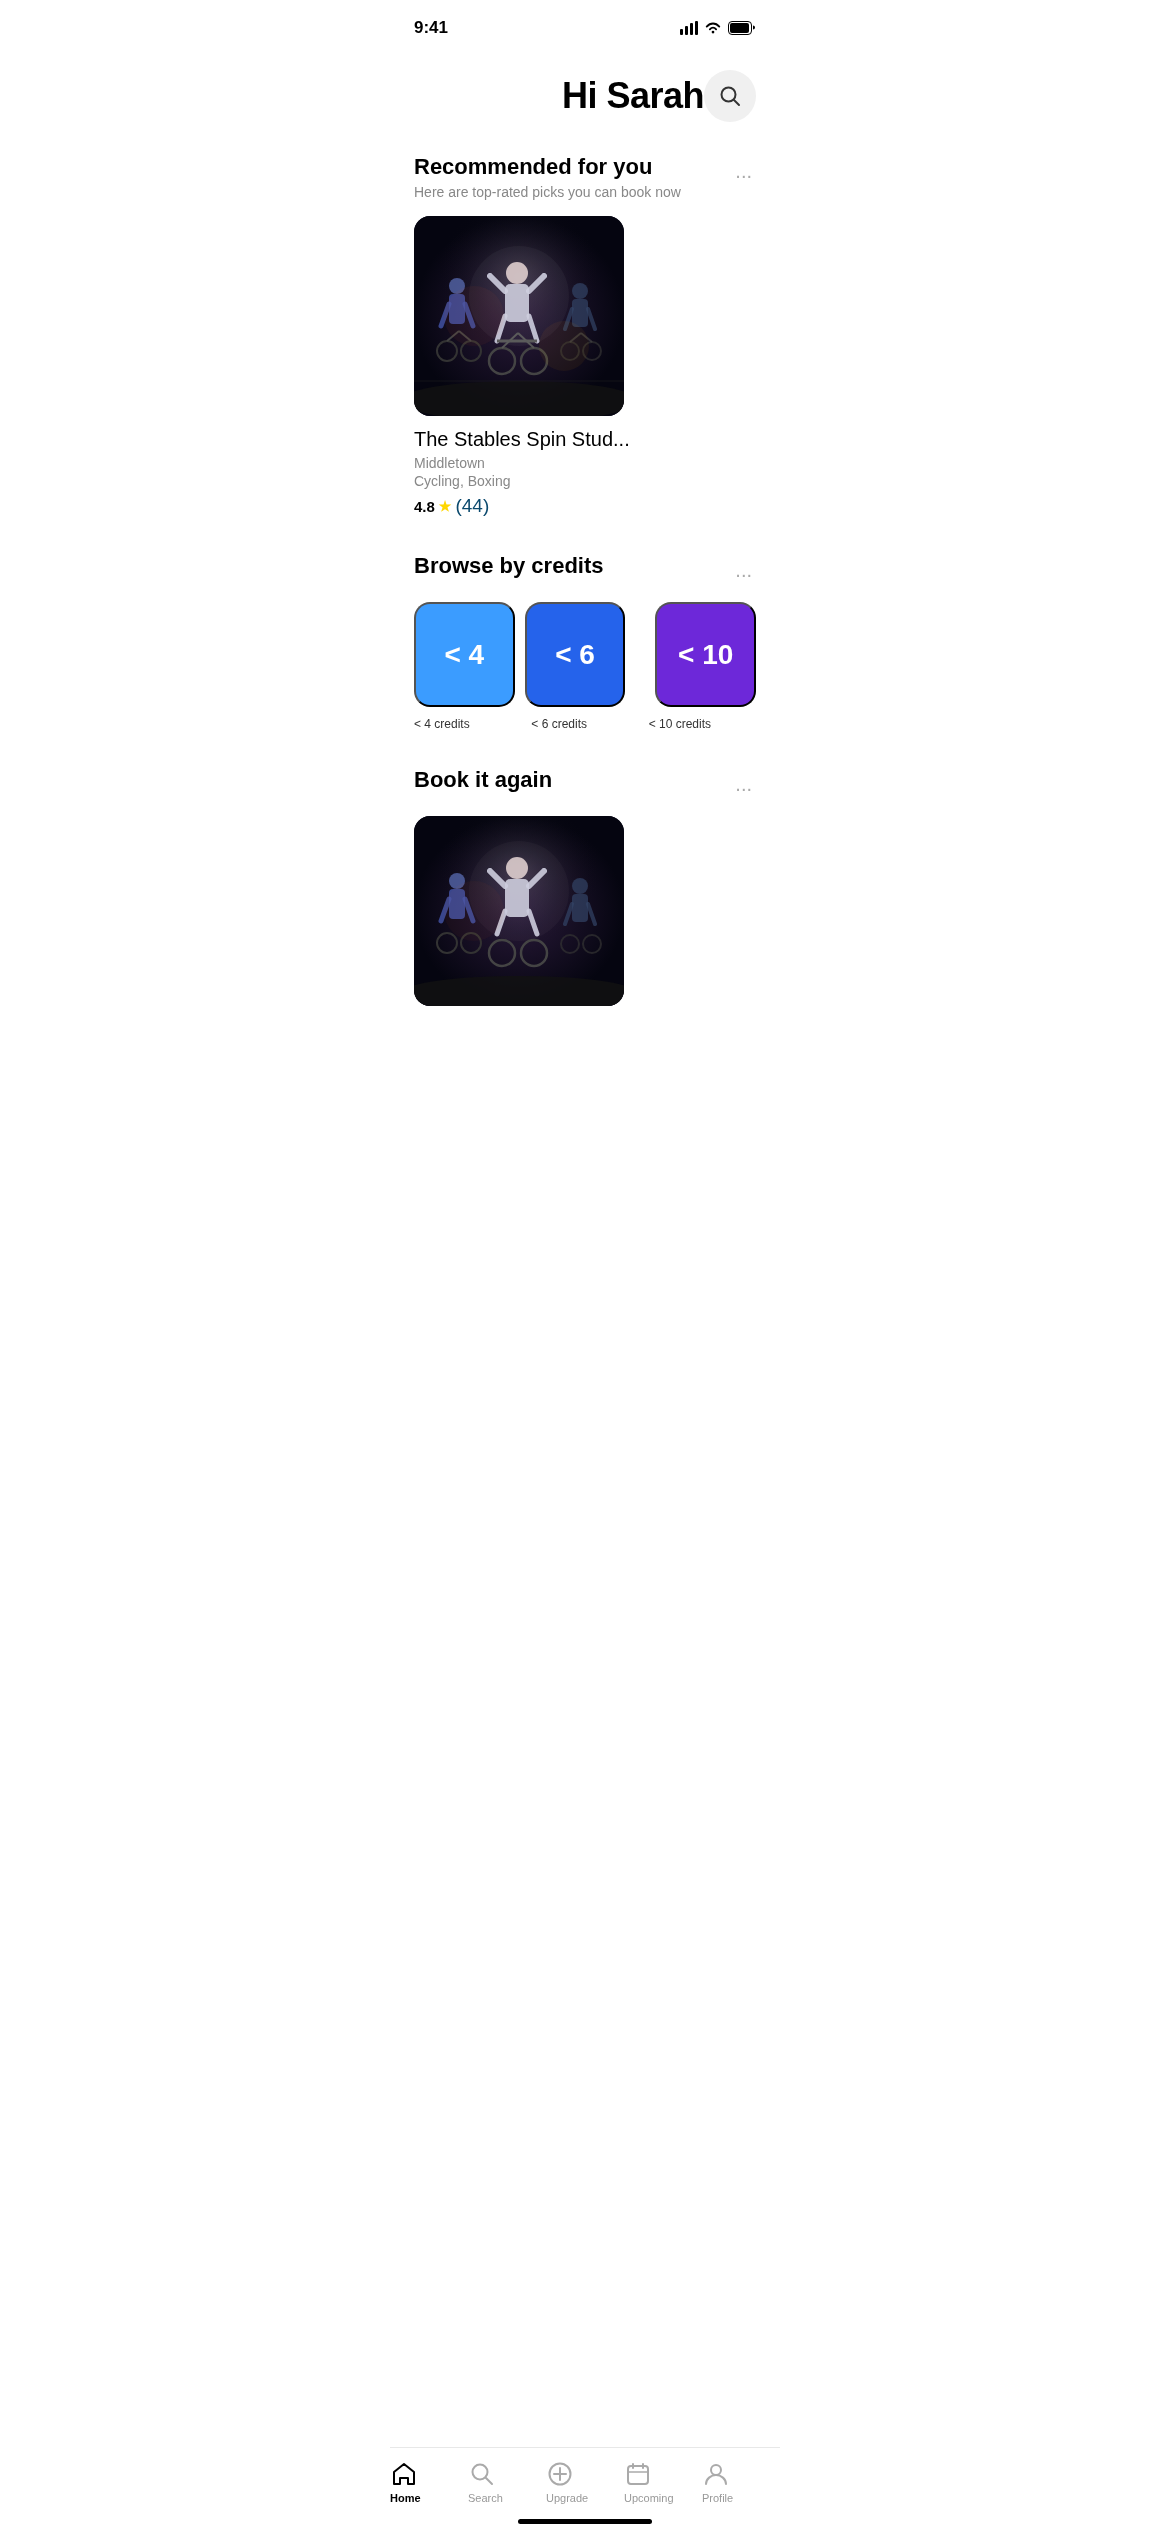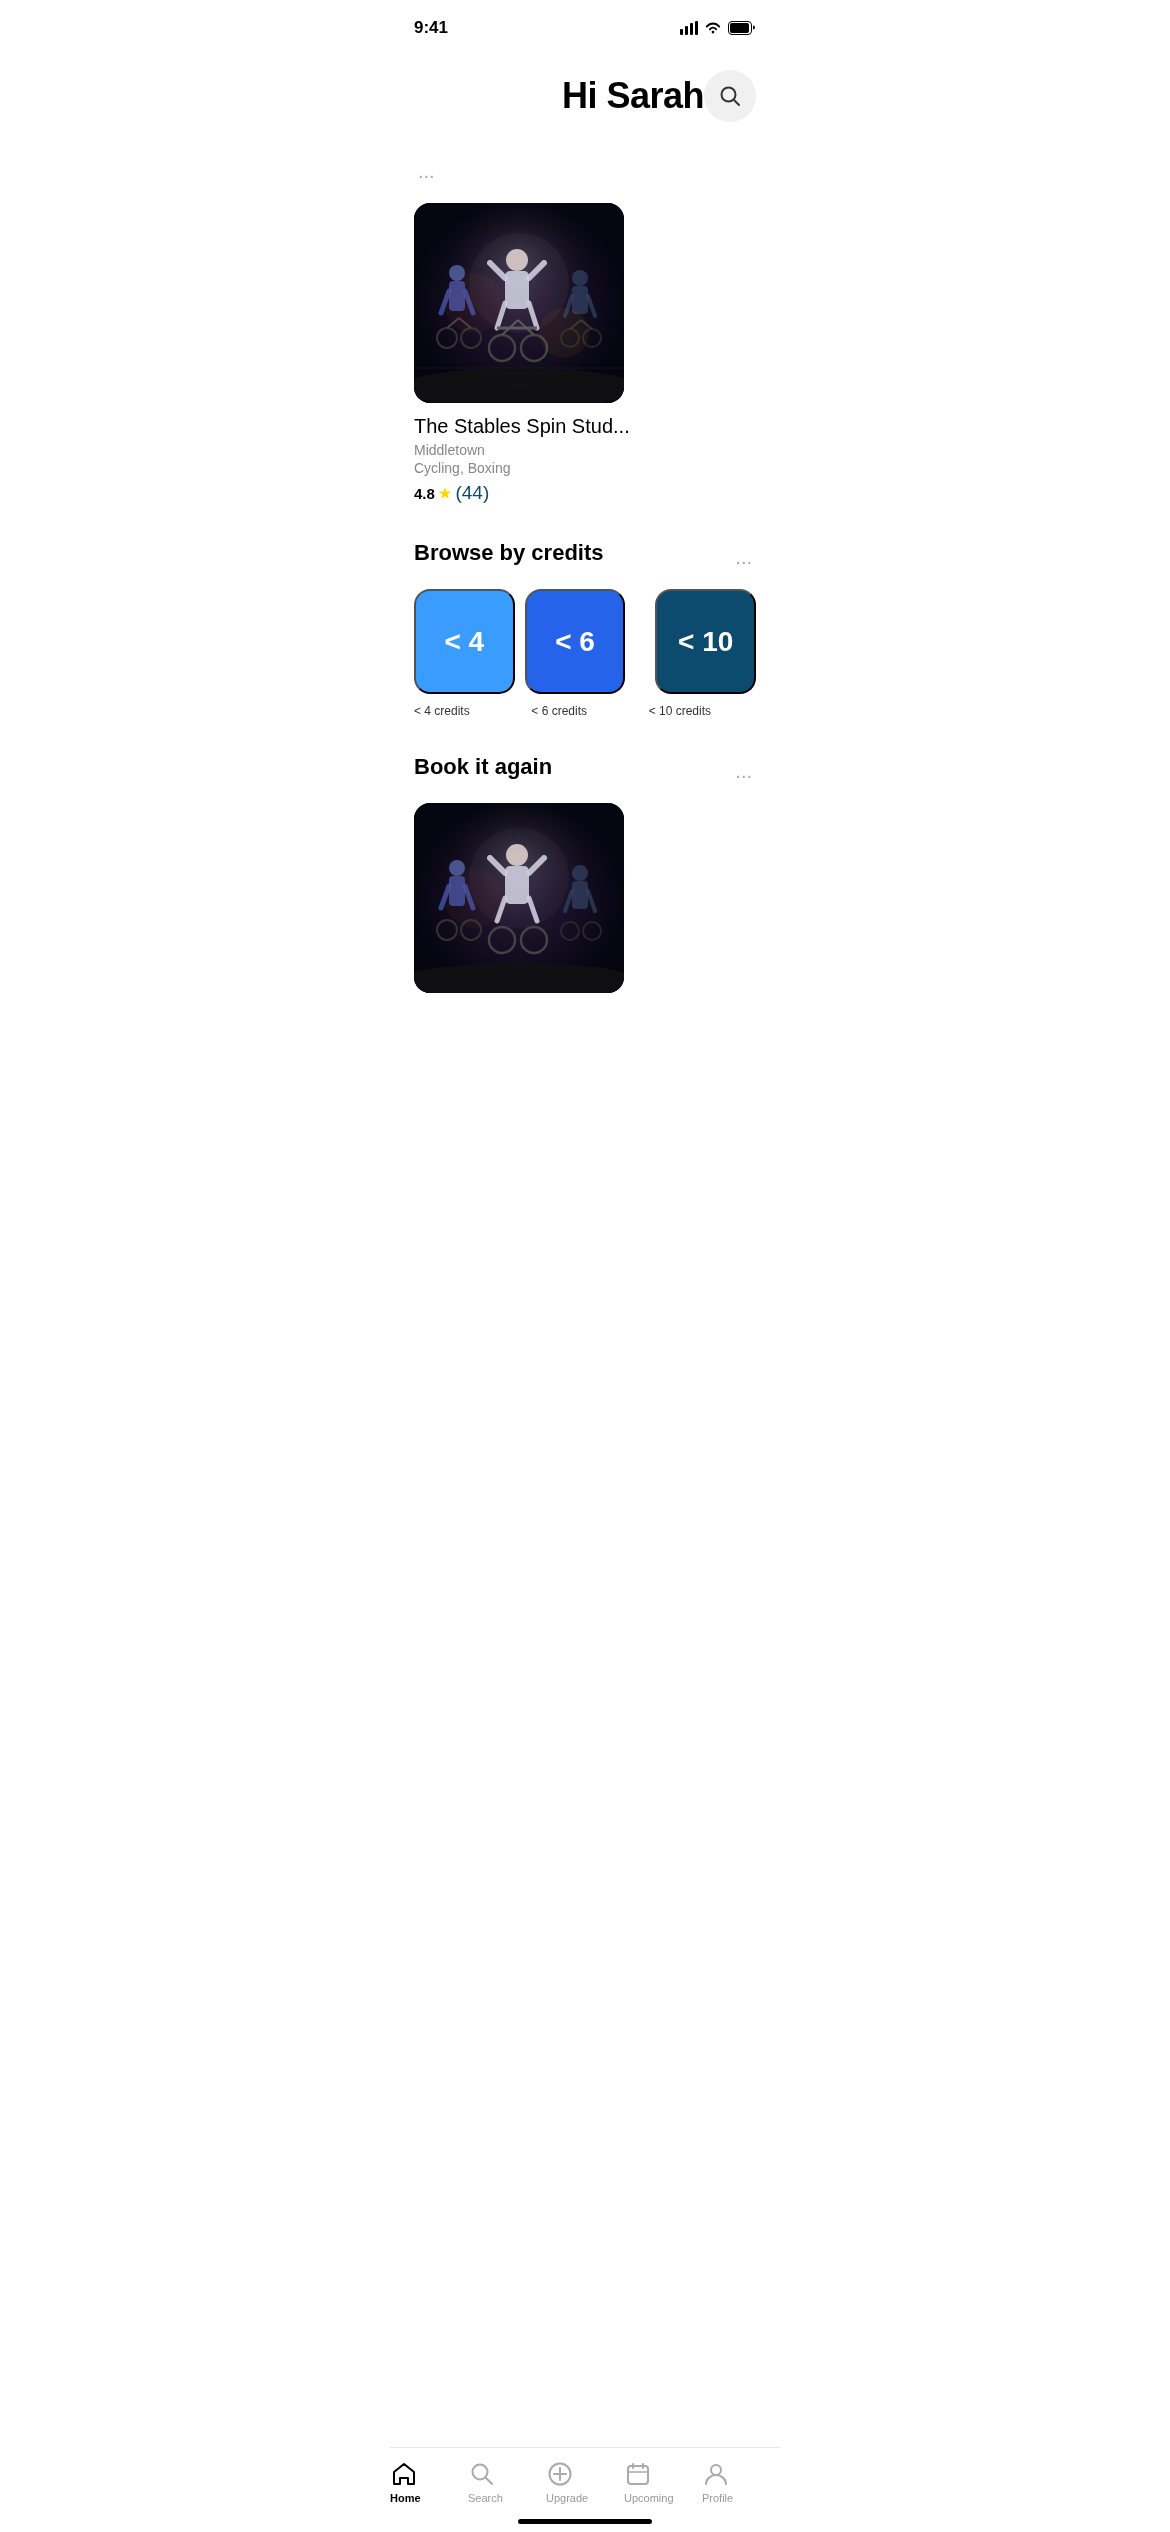--- a/index.html
+++ b/index.html
@@ -183,21 +183,21 @@
 
     .credit-card-1 {
       background: #3b9cff;
     }
 
     .credit-card-2 {
       background: #2563eb;
     }
 
     .credit-card-3 {
-      background: #0c4a6e;
+      background: #6d28d9;
       margin-left: 20px;
     }
 
     .credit-value {
       font-size: 28px;
       font-weight: 800;
       color: #fff;
     }
 
     .credits-labels {
@@ -337,20 +337,24 @@
     <button class="search-button">
       <svg width="22" height="22" viewBox="0 0 22 22" fill="none">
         <circle cx="9.5" cy="9.5" r="7" stroke="#333" stroke-width="2"></circle>
         <path d="M15 15 L20 20" stroke="#333" stroke-width="2" stroke-linecap="round"></path>
       </svg>
     </button>
   </div>
 
   <div class="recommended-section">
     <div class="section-header">
+      <div class="section-header-text">
+        <div class="section-title">Recommended for you</div>
+        <div class="section-subtitle">Here are top-rated picks you can book now</div>
+      </div>
       <button class="more-button">...</button>
     </div>
 
     <div class="studio-card">
       <div class="studio-image">
         
         <svg class="cycling-bg" viewBox="0 0 210 200" xmlns="http://www.w3.org/2000/svg">
           <defs>
             <radialGradient id="bgGrad" cx="50%" cy="50%" r="50%">
               <stop offset="0%" stop-color="#2a1a3a"></stop>

